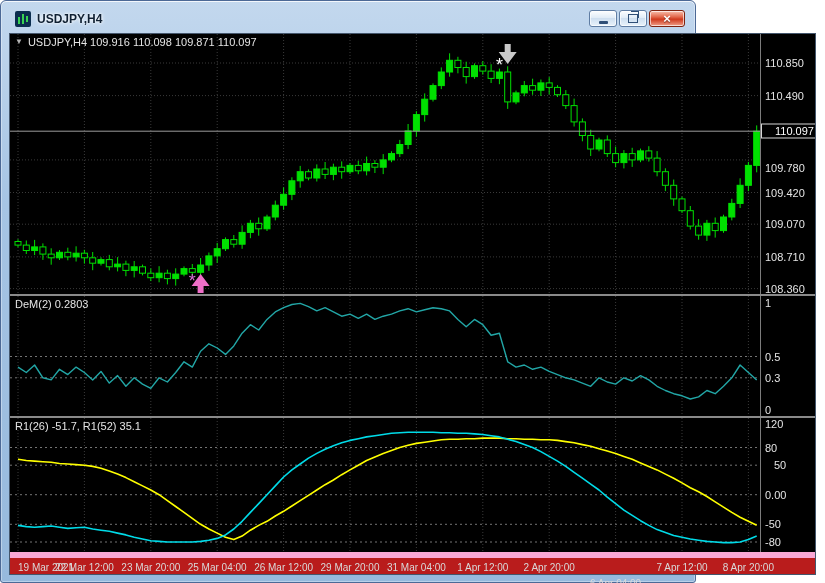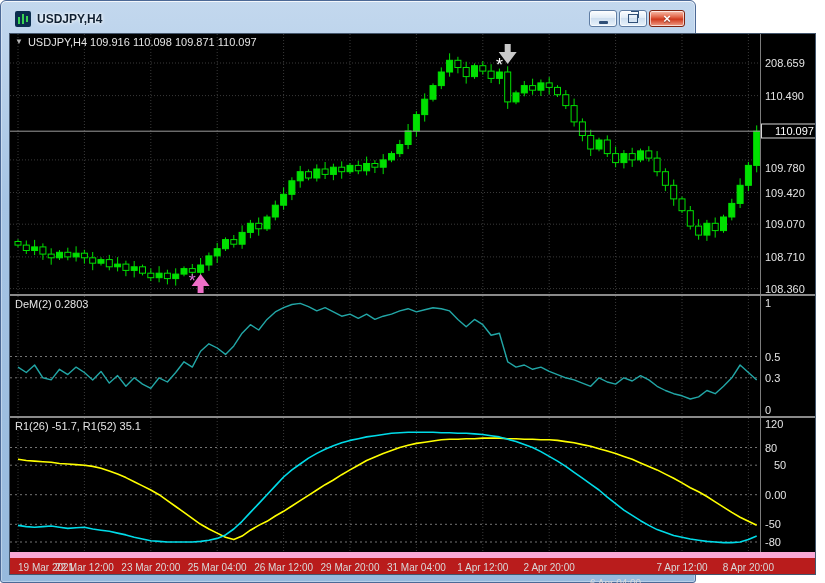--- a/index.html
+++ b/index.html
@@ -276,21 +276,21 @@
             <path d="M 190.6 240.1 l -9 12 h 6 v 7 h 6 v -7 h 6 Z" fill="#ef6ec8"></path>
             <text x="489.4" y="30.8" fill="#ffffff" font-size="18" text-anchor="middle" dominant-baseline="central">*</text>
             <path d="M 497.7 29.9 l -9 -12 h 6 v -8 h 6 v 8 h 6 Z" fill="#c9c9c9"></path>
           </svg>
         <div class="pane-label">
           <span class="oc-toggle">▼</span>
           <span>USDJPY,H4 109.916 110.098 109.871 110.097</span>
         </div>
       </div>
       <div class="scale" id="scale-main">
-          <div class="tick" style="top: 29px;">208.659</div>
+          <div class="tick" style="top: 29px;">110.850</div>
           <div class="tick" style="top: 61.6px;">110.490</div>
           <div class="tick" style="top: 125.9px; margin-top: 8px;">109.780</div>
           <div class="tick" style="top: 158.5px;">109.420</div>
           <div class="tick" style="top: 190.2px;">109.070</div>
           <div class="tick" style="top: 222.9px;">108.710</div>
           <div class="tick" style="top: 254.6px;">108.360</div>
           <div class="price-box" style="top: 97.2px;">110.097</div>
         </div>
     </div>
 

